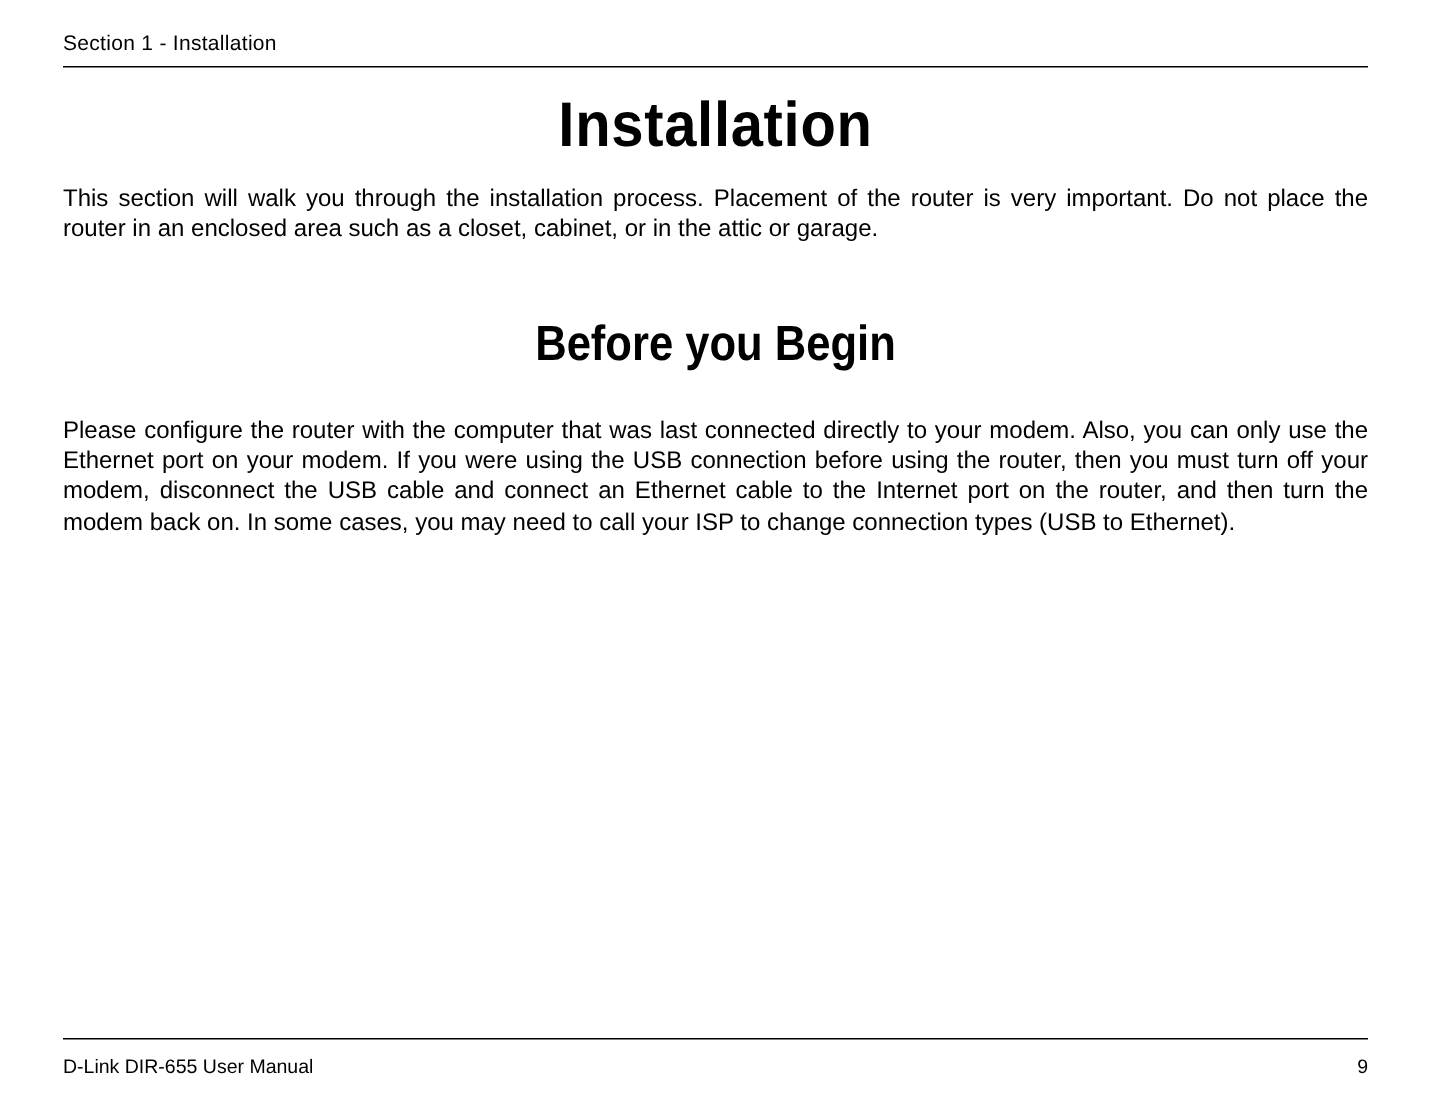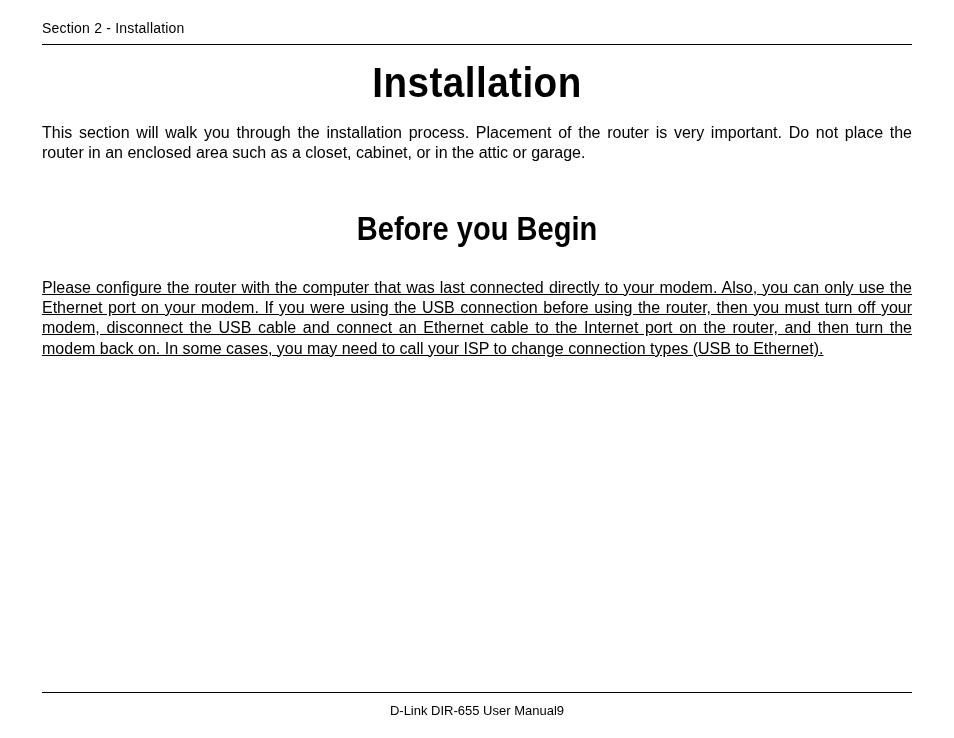--- a/index.html
+++ b/index.html
@@ -56,41 +56,40 @@
       color: #000;
       transform: scaleX(0.88);
     }
     .body-text-para2 {
       font-family: Arial, Helvetica, sans-serif;
       font-size: 16px;
       line-height: 1.27;
       color: #000;
       text-align: justify;
       margin-bottom: 18px;
-      text-decoration: underline;
     }
     .footer {
       position: absolute;
       bottom: 20px;
       left: 42px;
       right: 42px;
       border-top: 1.5px solid #000;
       padding-top: 10px;
       display: flex;
-      justify-content: center;
+      justify-content: space-between;
       font-family: Arial, Helvetica, sans-serif;
       font-size: 13px;
       color: #000;
     }
   </style>
 </head>
 <body>
 
 <div class="page">
-  <div class="header-section">Section 2 - Installation</div>
+  <div class="header-section">Section 1 - Installation</div>
 
   <h1 class="title-main">Installation</h1>
 
   <p class="body-text">This section will walk you through the installation process. Placement of the router is very important. Do not place the router in an enclosed area such as a closet, cabinet, or in the attic or garage.</p>
 
   <h2 class="title-sub">Before you Begin</h2>
 
   <p class="body-text-para2">Please configure the router with the computer that was last connected directly to your modem. Also, you can only use the Ethernet port on your modem. If you were using the USB connection before using the router, then you must turn off your modem, disconnect the USB cable and connect an Ethernet cable to the Internet port on the router, and then turn the modem back on. In some cases, you may need to call your ISP to change connection types (USB to Ethernet).</p>
 
 

